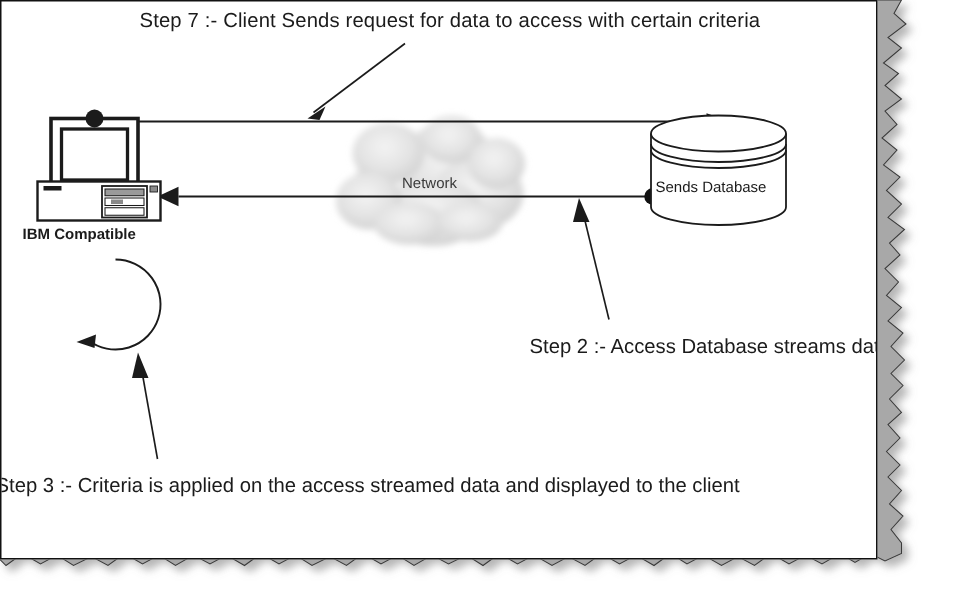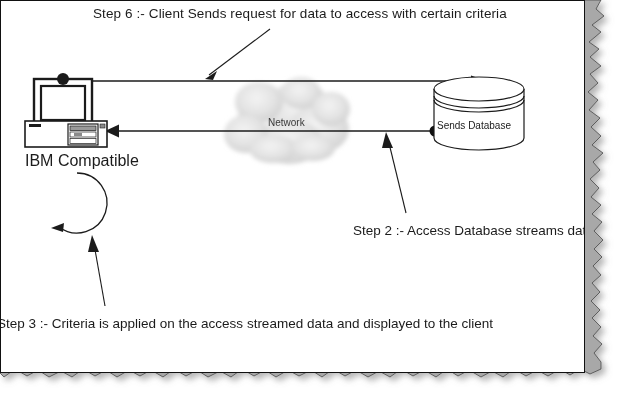--- a/index.html
+++ b/index.html
@@ -69,24 +69,25 @@
     color: #3a3a3a;
     text-align: center;
   }
   #db-label {
     left: 436px;
     top: 119px;
     font-size: 10px;
     color: #1b1b1b;
   }
   #pc-label {
-    left: 24px;
+    left: 14px;
     top: 150px;
-    font-size: 16px;
+    font-size: 10px;
     color: #1b1b1b;
+    font-weight: bold;
   }
 </style>
 </head>
 <body>
 
 <div id="root">
 
   <svg id="torn-backdrop" width="637" height="409">
     <defs>
       <filter id="tornShadow" x="-20%" y="-20%" width="150%" height="150%">
@@ -196,21 +197,21 @@
         <line x1="104" y1="305" x2="93" y2="243" stroke="#1b1b1b" stroke-width="1.1"></line>
         <polygon points="91,234 98,251 87,251" fill="#1b1b1b"></polygon>
       </g>
 
       <g>
         <path d="M 76,172 A 30,30 0 1 1 58,226" fill="none" stroke="#1b1b1b" stroke-width="1.3"></path>
         <polygon points="50,227 63,222 62,231" fill="#1b1b1b"></polygon>
       </g>
     </svg>
 
-    <div class="txt" id="step1-label">Step 6 :- Client Sends request for data to access with certain criteria</div>
+    <div class="txt" id="step1-label">Step 7 :- Client Sends request for data to access with certain criteria</div>
 
     <div class="txt" id="step2-label">Step 2 :- Access Database streams data to client regardless of the criteria</div>
 
     <div class="txt" id="step3-label">Step 3 :- Criteria is applied on the access streamed data and displayed to the client</div>
 
     <div class="txt" id="network-label">Network</div>
 
     <div class="txt" id="db-label">Sends Database</div>
 
     <div class="txt" id="pc-label">IBM Compatible</div>

